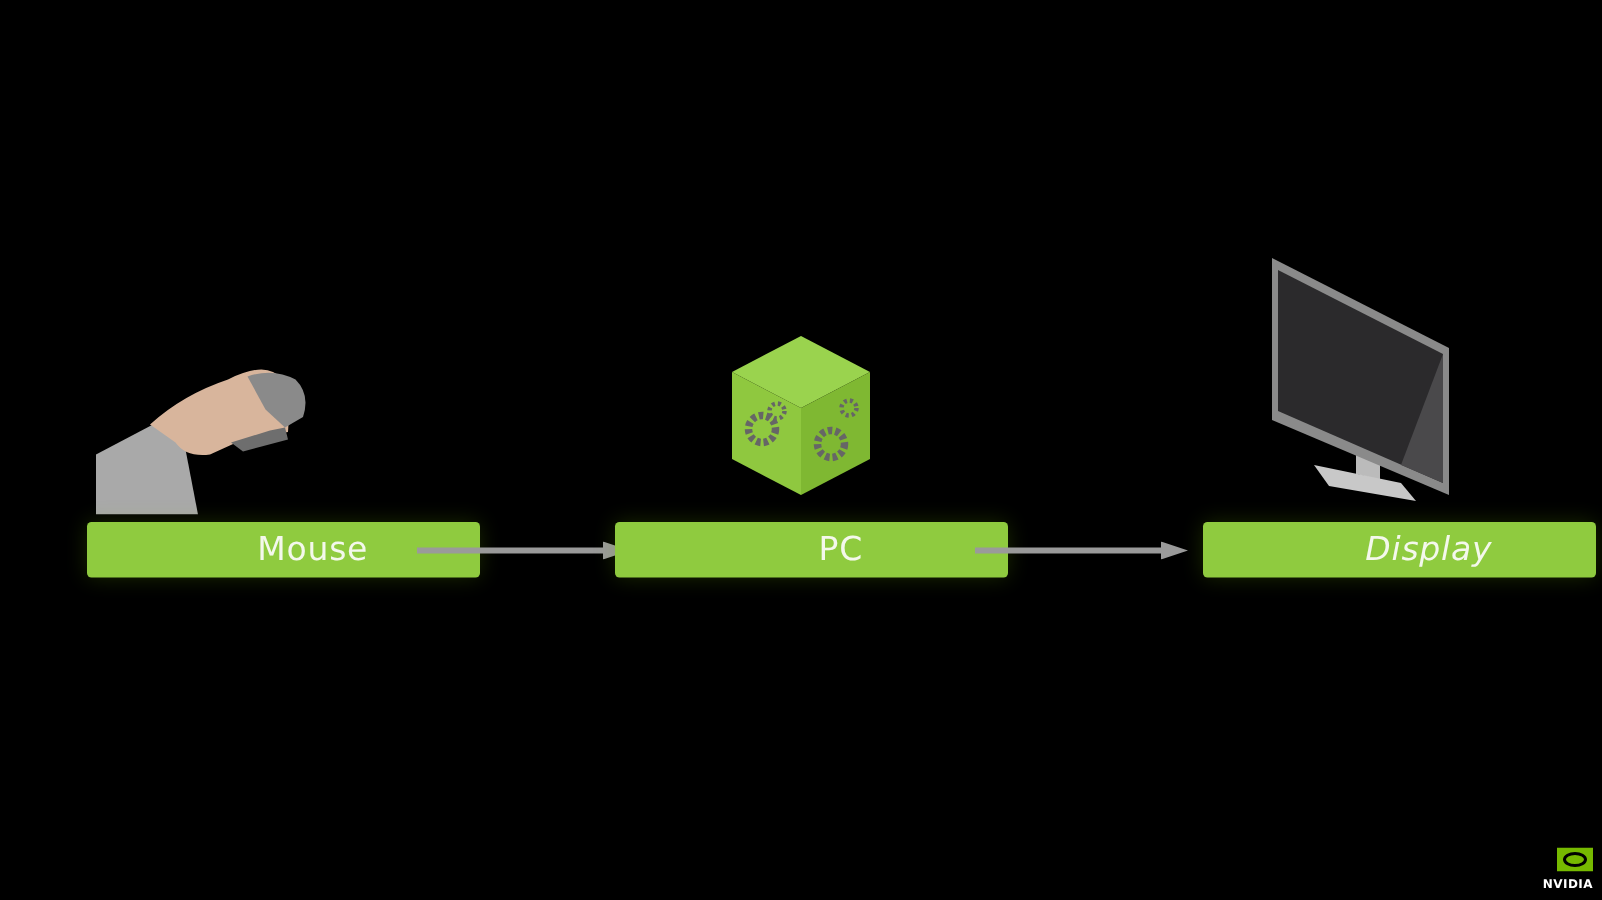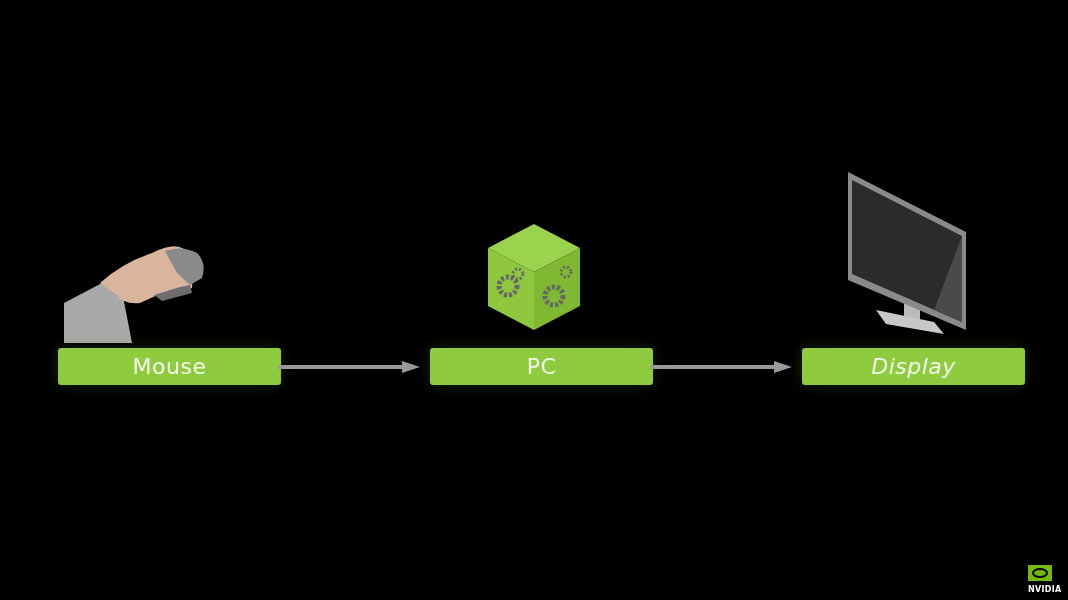--- a/index.html
+++ b/index.html
@@ -1,23 +1,23 @@
 <!DOCTYPE html>
 <html><head>
   <meta charset="utf-8">
   <style>
     html, body { margin:0; padding:0; }
     body { width:1068px; height:600px; background:#000; position:relative; overflow:hidden;
            font-family:"DejaVu Sans", sans-serif; }
     .node { position:absolute; top:348px; height:37px; width:223px; background:#8fcb3f;
             border-radius:3px; color:#f4f8ec; font-size:22px; display:flex; align-items:center;
-            justify-content:center; box-shadow:0 0 14px rgba(118,185,0,0.22); letter-spacing:0.5px; }
+            justify-content:center; box-shadow:0 0 14px rgba(118,185,0,0.22); letter-spacing:0.5px;padding-left:39px; }
     .arrow { position:absolute; top:361px; height:12px; }
     .icon { position:absolute; }
-    .logo { position:absolute; right:6px; bottom:6px; width:34px; text-align:left; }
+    .logo { position:absolute; right:6px; bottom:6px; width:34px; text-align:right; }
     .logo-text { color:#fff; font-size:8px; font-weight:bold; letter-spacing:0.3px; }
   </style>
 </head>
 <body>
 
 <svg class="icon" style="left:62px;top:243px" width="146" height="100" viewBox="0 0 146 100">
   <path d="M2 60 L40 40 L60 48 L70 100 L2 100 Z" fill="#a9a9a9"></path>
   <path d="M38 40 Q60 20 90 10 Q110 0 120 5 L132 12 L130 45 L100 50 L78 60 Q62 62 55 52 Z" fill="#d8b59c"></path>
   <path d="M103 8 Q120 2 135 10 Q145 20 140 35 L128 42 L115 30 Z" fill="#8a8a8a"></path>
   <path d="M92 52 L118 44 L128 42 L130 50 L100 58 Z" fill="#6e6e6e"></path>
@@ -33,21 +33,21 @@
 
 <svg class="icon" style="left:486px;top:224px" width="96" height="106" viewBox="0 0 96 106">
   <polygon points="48,0 94,24 48,48 2,24" fill="#9ad34e"></polygon>
   <polygon points="2,24 48,48 48,106 2,82" fill="#8fc83f"></polygon>
   <polygon points="94,24 48,48 48,106 94,82" fill="#7fb832"></polygon>
   <circle cx="22" cy="62" r="9" fill="none" stroke="#666" stroke-width="5" stroke-dasharray="3 2"></circle>
   <circle cx="32" cy="50" r="5" fill="none" stroke="#666" stroke-width="3" stroke-dasharray="2 2"></circle>
   <circle cx="68" cy="72" r="9" fill="none" stroke="#666" stroke-width="5" stroke-dasharray="3 2"></circle>
   <circle cx="80" cy="48" r="5" fill="none" stroke="#666" stroke-width="3" stroke-dasharray="2 2"></circle>
 </svg>
-<div class="node" style="left:430px;text-align:center;">
+<div class="node" style="left:410px;text-align:center;">
   <span>PC</span>
 </div>
 
 <svg class="arrow" style="left:650px" width="142" height="12" viewBox="0 0 142 12">
   <rect x="0" y="4" width="126" height="4" fill="#9a9a9a"></rect>
   <polygon points="124,0 142,6 124,12" fill="#9a9a9a"></polygon>
 </svg>
 
 <svg class="icon" style="left:844px;top:170px" width="126" height="168" viewBox="0 0 126 168">
   <polygon points="60,120 76,124 76,150 60,146" fill="#bbb"></polygon>

